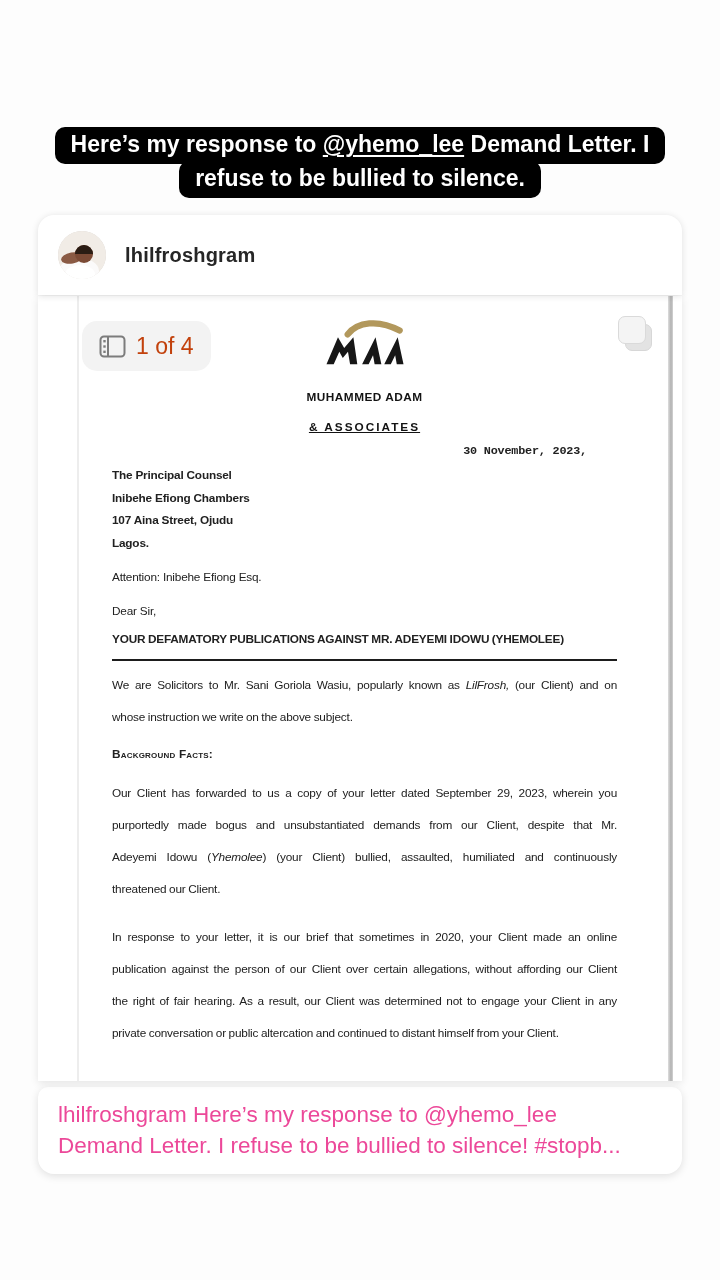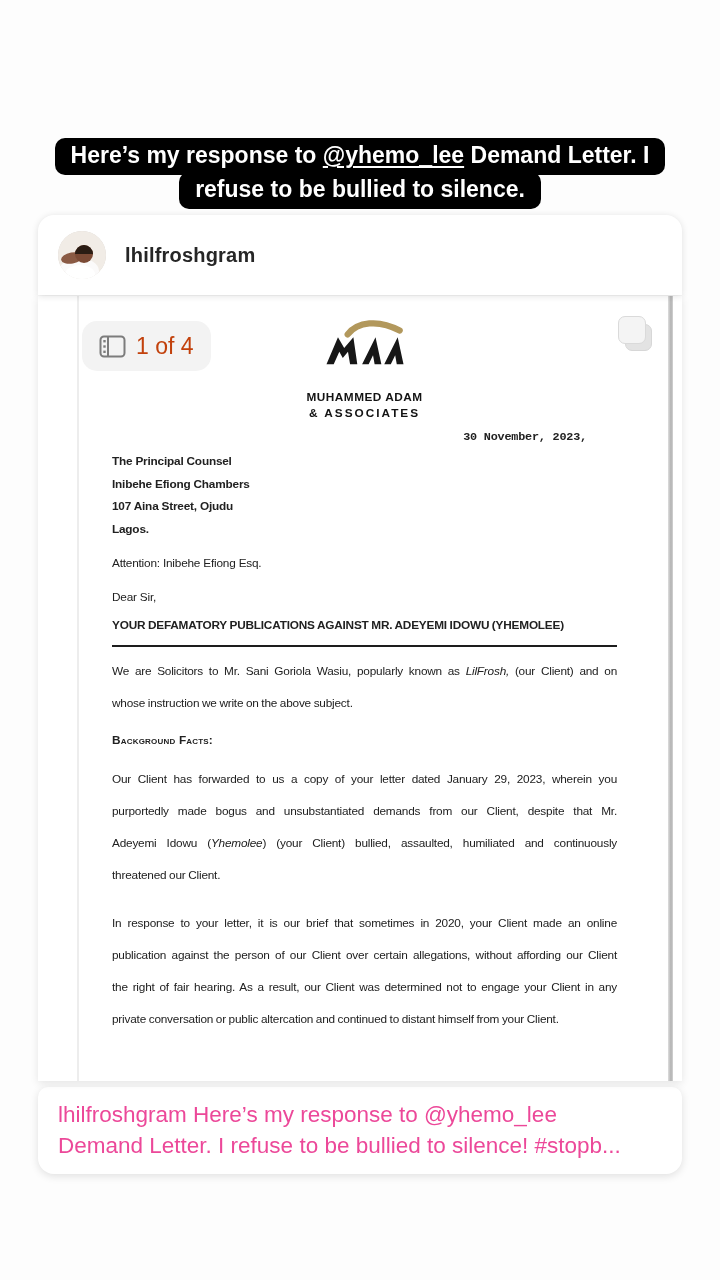--- a/index.html
+++ b/index.html
@@ -5,21 +5,21 @@
   html,body{margin:0;padding:0;}
   body{
     width:720px;height:1280px;position:relative;overflow:hidden;
     background:#fdfdfd;
     font-family:"Liberation Sans",sans-serif;
     -webkit-font-smoothing:antialiased;
   }
 
   
   .story-caption{
-    position:absolute;top:138px;left:0;right:0;
+    position:absolute;top:127px;left:0;right:0;
     display:flex;flex-direction:column;align-items:center;z-index:6;
   }
   .cap-line{
     background:#000;color:#fff;font-weight:700;font-size:23px;line-height:27px;
     padding:4px 16px 6px;border-radius:10px;white-space:nowrap;
   }
   .cap-line + .cap-line{margin-top:-3px;}
   .cap-line .u{text-decoration:underline;text-underline-offset:3px;text-decoration-thickness:2px;}
 
   
@@ -58,21 +58,21 @@
   .stack-back{position:absolute;left:7px;top:8px;width:25px;height:25px;border-radius:7px;
     background:#e3e3e3;border:1px solid #d7d7d7;}
   .stack-front{position:absolute;left:0;top:0;width:26px;height:26px;border-radius:7px;
     background:#f4f4f4;border:1.5px solid #dadada;}
 
   
   .letter{position:relative;height:100%;padding:0 65px 0 74px;color:#212121;}
   .letterhead{text-align:center;padding-top:24px;color:#131313;}
   .logo-svg{width:140px;height:52px;display:block;margin:0 auto;}
   .firm-name{font-size:21px;font-weight:700;letter-spacing:.5px;margin-top:18px;}
-  .firm-sub{font-size:12.5px;font-weight:700;letter-spacing:2px;margin-top:2px;}
+  .firm-sub{font-size:12.5px;font-weight:700;letter-spacing:2px;margin-top:16px;text-decoration:underline;}
 
   .letter,.letter div{font-size:11.8px;}
   .letter{letter-spacing:-.2px;}
   .letter-date{text-align:right;font-weight:700;margin-top:10px;padding-right:30px;font-family:Liberation Mono, monospace;}
   .letter-address{margin-top:6px;}
   .letter-address div{font-weight:700;line-height:22.5px;}
   .letter-attention{margin-top:16px;}
   .letter-salutation{margin-top:20px;}
   .letter-subject{margin-top:10px;font-weight:700;padding-bottom:8px;border-bottom:2px solid #1d1d1d;}
   .letter-subject .jline{line-height:22.5px;}
@@ -169,21 +169,21 @@
           </div>
 
         <div class="letter-block tight">
             <div class="jline"><span>We are Solicitors to </span><span class="seg-b">Mr. Sani Goriola Wasiu</span><span>, popularly known as </span><span class="seg-i">LilFrosh,</span><span> (our </span><span class="seg-b">Client</span><span>) and on</span></div>
             <div class="jline last"><span>whose instruction we write on the above subject.</span></div>
           </div>
 
         <div class="letter-heading">Background Facts:</div>
 
         <div class="letter-block">
-            <div class="jline"><span>Our Client has forwarded to us a copy of your letter dated January 29, 2023, wherein you</span></div>
+            <div class="jline"><span>Our Client has forwarded to us a copy of your letter dated September 29, 2023, wherein you</span></div>
             <div class="jline"><span>purportedly made bogus and unsubstantiated demands from our Client, despite that </span><span class="seg-b">Mr.</span></div>
             <div class="jline"><span class="seg-b">Adeyemi Idowu</span><span> (</span><span class="seg-i">Yhemolee</span><span>) (your </span><span class="seg-b">Client</span><span>) bullied, assaulted, humiliated and continuously</span></div>
             <div class="jline last"><span>threatened our Client.</span></div>
           </div>
         <div class="letter-block">
             <div class="jline"><span>In response to your letter, it is our brief that sometimes in 2020, your Client made an online</span></div>
             <div class="jline"><span>publication against the person of our Client over certain allegations, without affording our Client</span></div>
             <div class="jline"><span>the right of fair hearing. As a result, our Client was determined not to engage your Client in any</span></div>
             <div class="jline last"><span>private conversation or public altercation and continued to distant himself from your Client.</span></div>
           </div>

